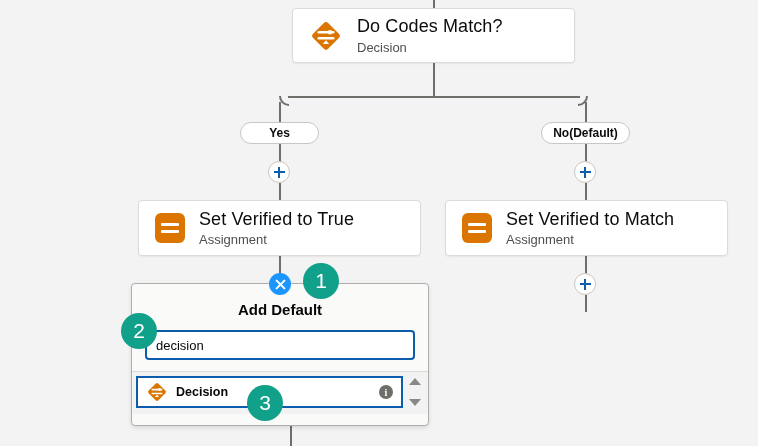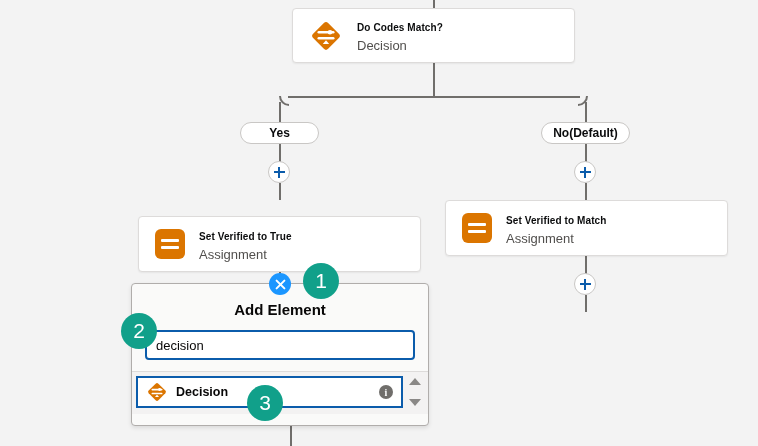--- a/index.html
+++ b/index.html
@@ -41,22 +41,22 @@
     display: flex;
     align-items: center;
     padding: 0 16px;
   }
   .node-icon {
     flex: 0 0 auto;
     margin-right: 14px;
   }
   .node-text { line-height: 1.25; }
   .node-title {
-    font-size: 10px;
-    font-weight: bold;
+    font-size: 18px;
+    font-weight: normal;
     color: #0b0c0d;
     letter-spacing: .1px;
   }
   .node-sub {
     font-size: 13px;
     color: #514f4d;
     margin-top: 2px;
   }
 
   
@@ -302,39 +302,39 @@
     <span>Yes</span>
   </div>
   <div class="branch-label" style="left:541px; top:122px; width:89px;">
     <span>No(Default)</span>
   </div>
 
   <div class="plus-btn" style="left:268px; top:161px;"></div>
   <div class="plus-btn" style="left:574px; top:161px;"></div>
   <div class="plus-btn" style="left:574px; top:273px;"></div>
 
-  <div class="node" style="left:138px; top:200px; width:283px; height:56px;margin-top:16px;">
+  <div class="node" style="left:138px; top:200px; width:283px; height:56px;">
     <span class="node-icon icon-assignment"></span>
     <span class="node-text">
       <span class="node-title">Set Verified to True</span>
       <span class="node-sub" style="display:block;">Assignment</span>
     </span>
   </div>
 
   <div class="node" style="left:445px; top:200px; width:283px; height:56px;">
     <span class="node-icon icon-assignment"></span>
     <span class="node-text">
       <span class="node-title">Set Verified to Match</span>
       <span class="node-sub" style="display:block;">Assignment</span>
     </span>
   </div>
 
 
   <div class="popover" style="left:131px; top:283px; width:298px; height:143px;">
-    <div class="popover-title">Add Element</div>
+    <div class="popover-title">Add Default</div>
     <div class="search-wrap">
       <input class="search-input" type="text" value="decision" style="">
     </div>
     <div class="result-area">
       <div class="result-row">
         <span style="display:flex;">
           <svg width="22" height="22" viewBox="0 0 34 34">
             <rect x="17" y="2" width="21.2" height="21.2" rx="3" transform="rotate(45 17 2)" fill="#db7500"></rect>
             <rect x="8.5" y="12" width="17" height="2.6" rx="1.3" fill="#ffffff"></rect>
             <rect x="8.5" y="18" width="17" height="2.6" rx="1.3" fill="#ffffff"></rect>

